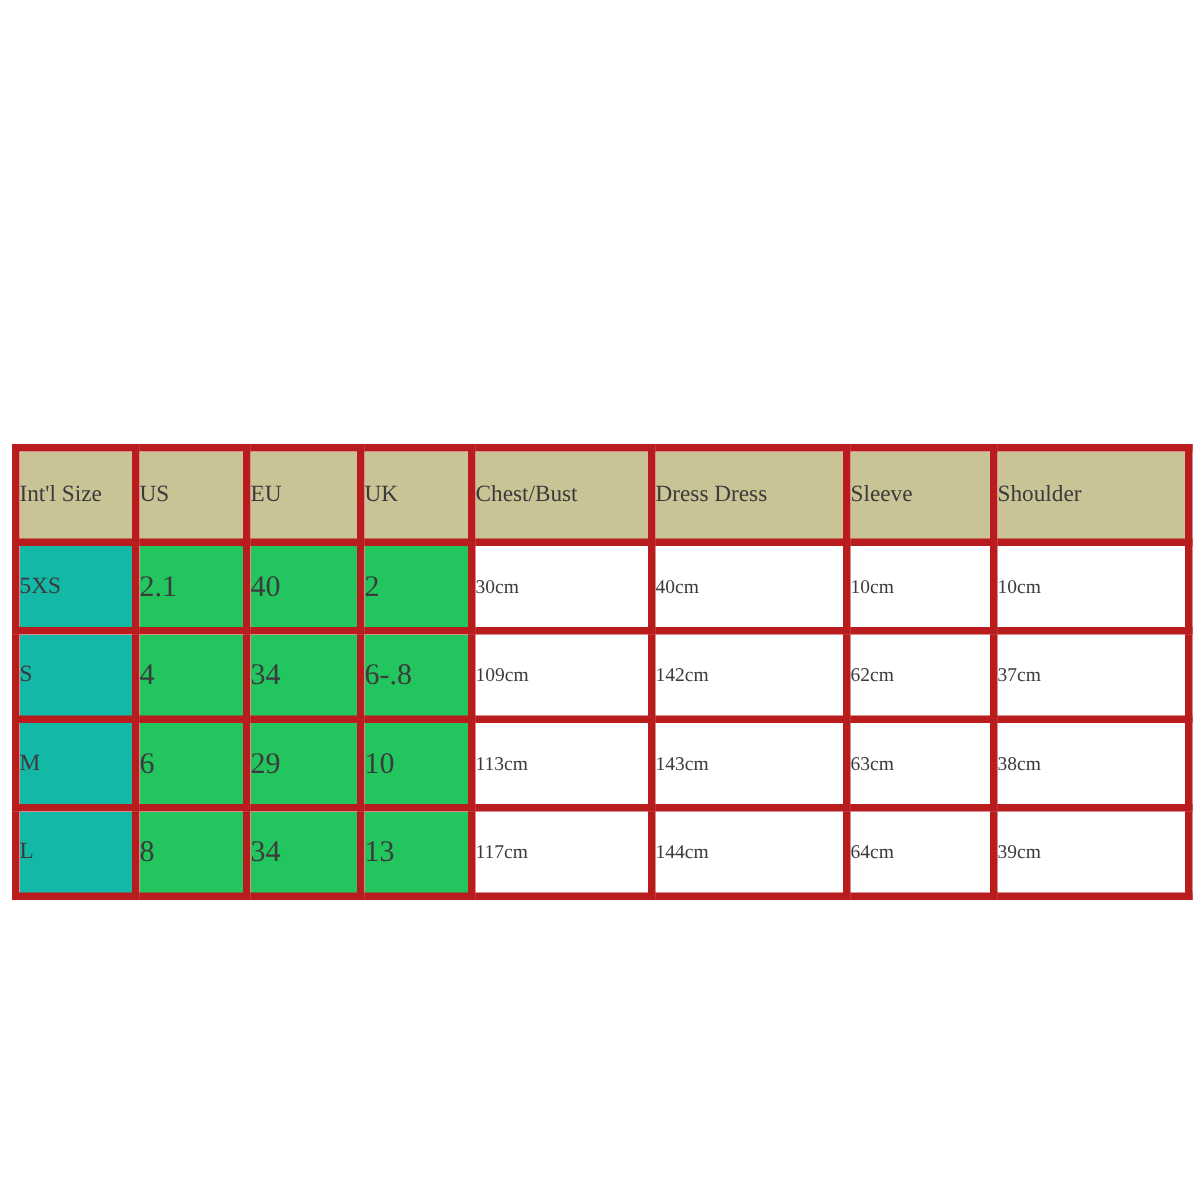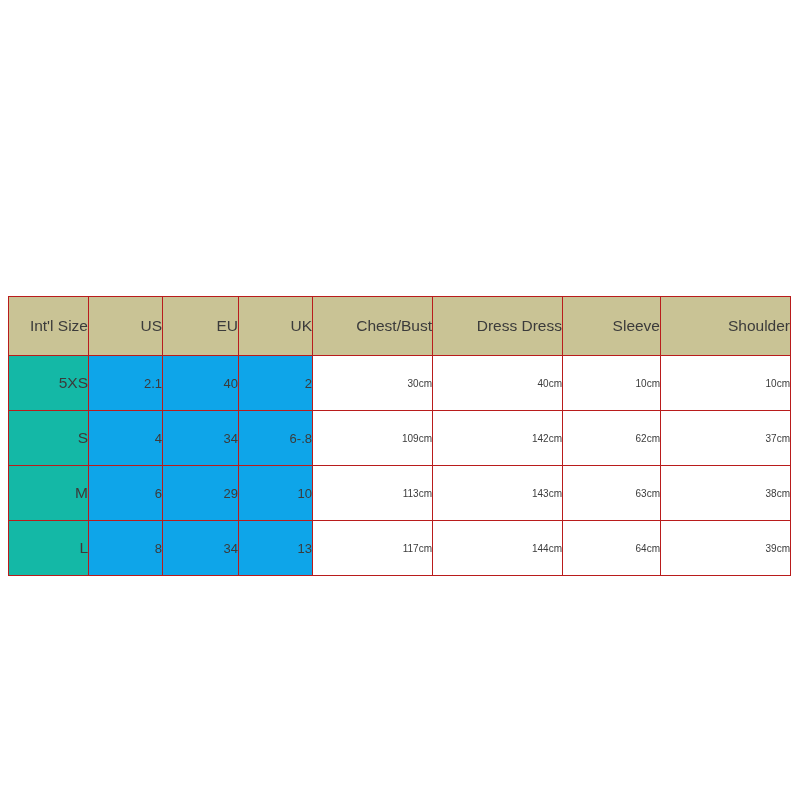--- a/index.html
+++ b/index.html
@@ -25,28 +25,29 @@
 
   table.size-chart {
     border-collapse: collapse;
     table-layout: fixed;
     width: 782px;
     background: #ffffff;
   }
 
   table.size-chart td,
   table.size-chart th {
-    border: 1px solid #b91c1c;
-    text-align: right;
+    border: 5px solid #b91c1c;
+    text-align: left;
     vertical-align: middle;
     font-weight: normal;
     color: #3b3b3b;
     padding: 0;
     overflow: hidden;
     white-space: nowrap;
+    font-family: Liberation Serif, serif;
   }
 
   
   col.c-intl     { width: 80px; }
   col.c-us       { width: 74px; }
   col.c-eu       { width: 76px; }
   col.c-uk       { width: 74px; }
   col.c-chest    { width: 120px; }
   col.c-dress    { width: 130px; }
   col.c-sleeve   { width: 98px; }
@@ -64,29 +65,29 @@
     font-size: 15.5px;
   }
 
   td.cell-size {
     background: #14b8a6;
     color: #4a4339;
     font-size: 15.5px;
   }
 
   td.cell-region {
-    background: #0ea5e9;
+    background: #22c55e;
     color: #2f3f57;
-    font-size: 13px;
+    font-size: 20px;
   }
 
   td.cell-measure {
     background: #ffffff;
     color: #3b3b3b;
-    font-size: 10px;
+    font-size: 13px;
   }
 </style>
 </head>
 <body>
 
 <div id="size-chart-wrap">
   <table class="size-chart">
     <colgroup>
       <col class="c-intl">
         <col class="c-us">

